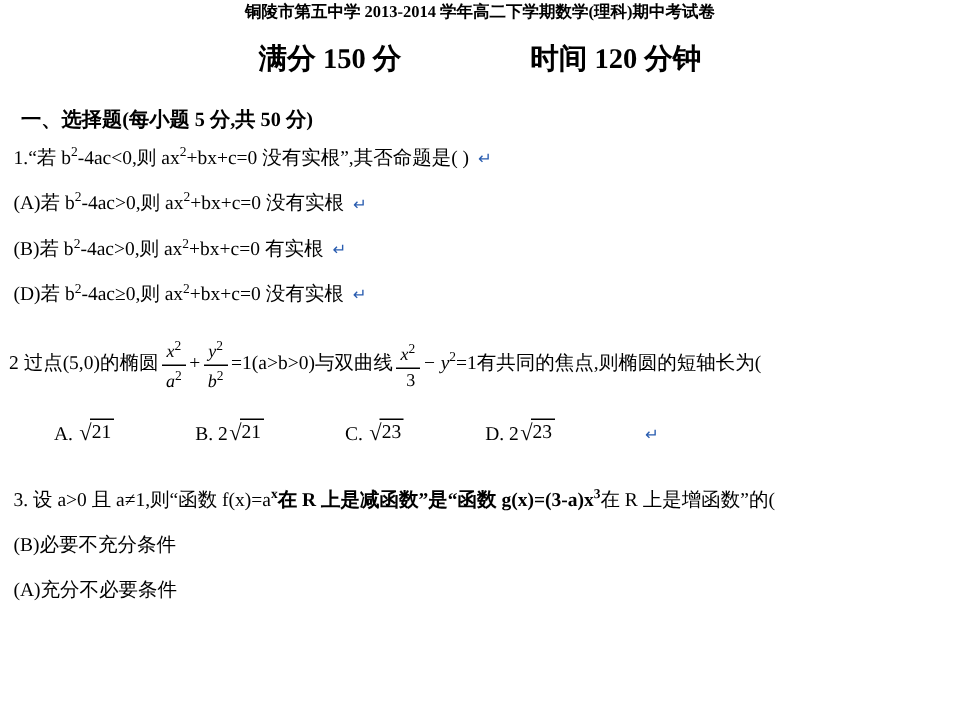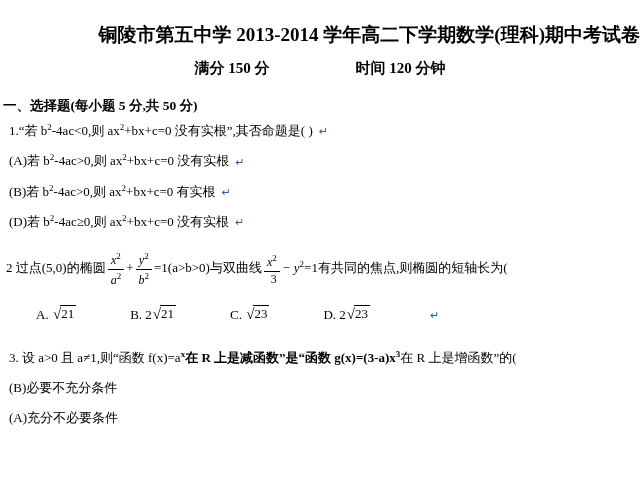--- a/index.html
+++ b/index.html
@@ -15,40 +15,39 @@
     overflow: hidden;
   }
   .page {
     position: relative;
     width: 640px;
     height: 479px;
     padding: 0;
     box-sizing: border-box;
   }
   .title {
-    text-align: right;
+    text-align: center;
     font-weight: bold;
-    font-size: 19px;
+    font-size: 11px;
     letter-spacing: 0px;
-    margin-top: 22px;
     font-family: "Liberation Serif", "DejaVu Serif", serif;
   }
   .subline {
     display: flex;
     justify-content: center;
     gap: 86px;
     font-weight: bold;
-    font-size: 15px;
+    font-size: 19px;
     margin-top: 11px;
   }
   .section-head {
     font-weight: bold;
     font-size: 13.5px;
     margin-top: 19px;
-    margin-left: 3px;
+    margin-left: 14px;
   }
   .q {
     font-size: 13px;
     margin-left: 9px;
     margin-top: 7px;
     white-space: nowrap;
   }
   .opt {
     font-size: 13px;
     margin-left: 9px;

